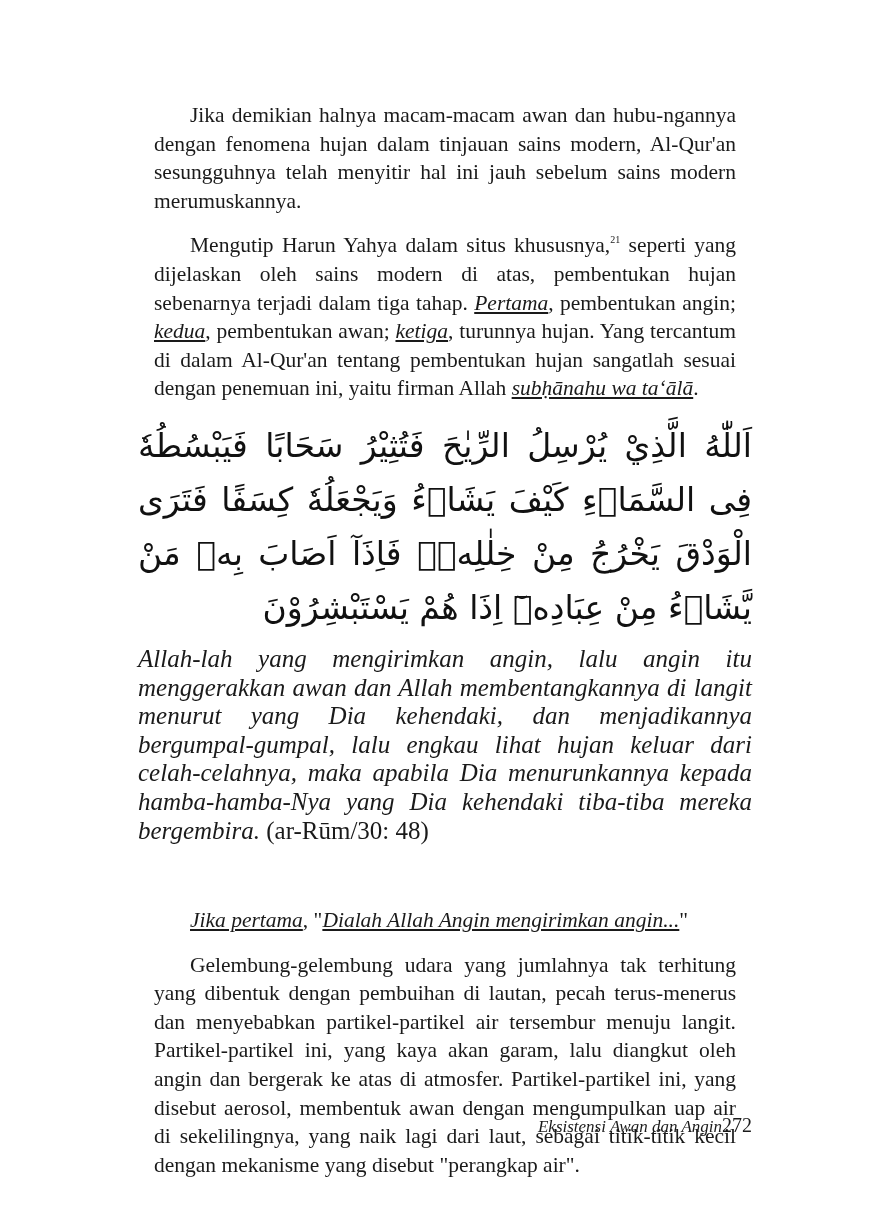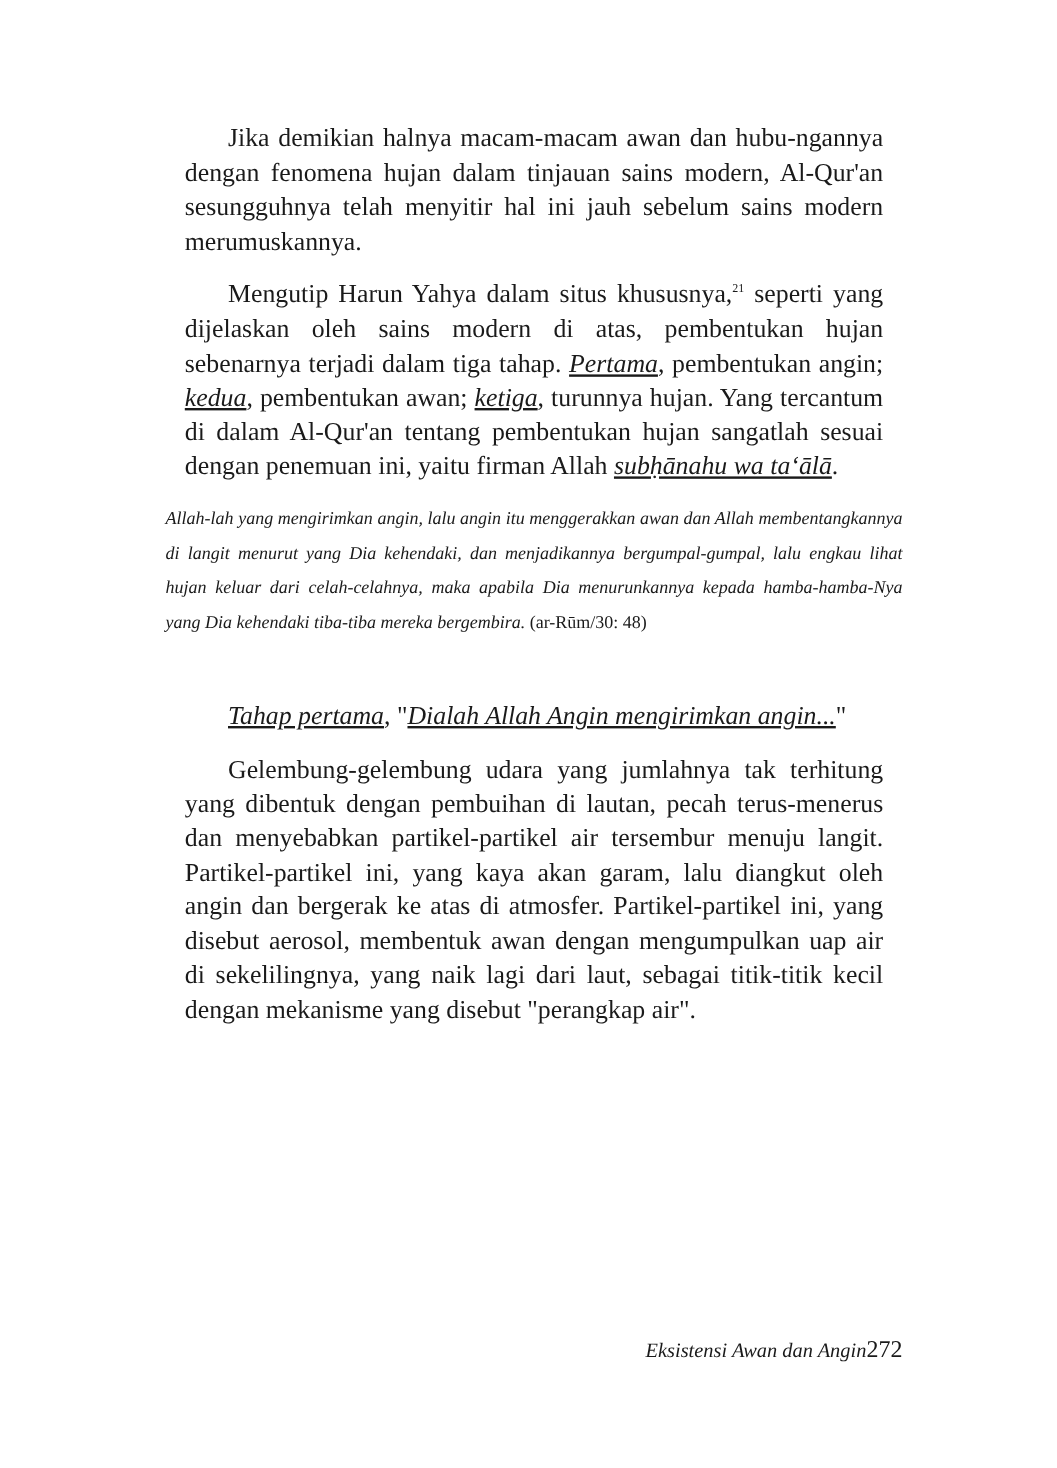--- a/index.html
+++ b/index.html
@@ -40,24 +40,24 @@
       text-align: justify;
       text-align-last: right;
       font-family: "DejaVu Sans", sans-serif;
       font-size: 33px;
       line-height: 54px;
       margin: 14px 0 0 0;
       padding: 0;
       color: #111;
     }
     .translation {
-      font-size: 15px;
+      font-size: 25px;
       line-height: 28.6px;
       text-align: justify;
-      margin: 10px 0 4px 0;
+      margin: 10px 0 16px 0;
     }
     .translation .tr-italic { font-style: italic; }
     .spacer { height: 29px; }
     .footer {
       position: absolute;
       left: 138px;
       top: 1114px;
       width: 614px;
       display: flex;
       justify-content: flex-end;
@@ -75,29 +75,30 @@
 <body>
 
 <div class="page">
 
   <p class="para">Jika demikian halnya macam-macam awan dan hubu-ngannya dengan fenomena hujan dalam tinjauan sains modern, Al-Qur'an sesungguhnya telah menyitir hal ini jauh sebelum sains modern merumuskannya.</p>
 
   <p class="para">
     <span>Mengutip Harun Yahya dalam situs khususnya,</span><sup>21</sup><span> seperti yang dijelaskan oleh sains modern di atas, pembentukan hujan sebenarnya terjadi dalam tiga tahap. </span><i>Pertama</i><span>, pembentukan angin; </span><i>kedua</i><span>, pembentukan awan; </span><i>ketiga</i><span>, turunnya hujan. Yang tercantum di dalam Al-Qur'an tentang pembentukan hujan sangatlah sesuai dengan penemuan ini, yaitu firman Allah </span><i>subḥānahu wa ta‘ālā</i><span>.</span>
   </p>
 
+  <p class="arabic" lang="ar">اَللّٰهُ الَّذِيْ يُرْسِلُ الرِّيٰحَ فَتُثِيْرُ سَحَابًا فَيَبْسُطُهٗ فِى السَّمَاۤءِ كَيْفَ يَشَاۤءُ وَيَجْعَلُهٗ كِسَفًا فَتَرَى الْوَدْقَ يَخْرُجُ مِنْ خِلٰلِهٖۚ فَاِذَآ اَصَابَ بِهٖ مَنْ يَّشَاۤءُ مِنْ عِبَادِهٖٓ اِذَا هُمْ يَسْتَبْشِرُوْنَ</p>
 
   <p class="translation">
     <span class="tr-italic">Allah-lah yang mengirimkan angin, lalu angin itu menggerakkan awan dan Allah membentangkannya di langit menurut yang Dia kehendaki, dan menjadikannya bergumpal-gumpal, lalu engkau lihat hujan keluar dari celah-celahnya, maka apabila Dia menurunkannya kepada hamba-hamba-Nya yang Dia kehendaki tiba-tiba mereka bergembira.</span><span> (ar-Rūm/30: 48)</span>
   </p>
 
   <div class="spacer"></div>
 
   <p class="para">
-    <i>Tahap pertama</i><span>, "</span><i>Dialah Allah Angin mengirimkan angin...</i><span>"</span>
+    <i>Jika pertama</i><span>, "</span><i>Dialah Allah Angin mengirimkan angin...</i><span>"</span>
   </p>
 
   <p class="para">Gelembung-gelembung udara yang jumlahnya tak terhitung yang dibentuk dengan pembuihan di lautan, pecah terus-menerus dan menyebabkan partikel-partikel air tersembur menuju langit. Partikel-partikel ini, yang kaya akan garam, lalu diangkut oleh angin dan bergerak ke atas di atmosfer. Partikel-partikel ini, yang disebut aerosol, membentuk awan dengan mengumpulkan uap air di sekelilingnya, yang naik lagi dari laut, sebagai titik-titik kecil dengan mekanisme yang disebut "perangkap air".</p>
 
 </div>
 
 <div class="footer">
   <span class="running-title">Eksistensi Awan dan Angin</span>
   <span class="page-number">272</span>
 </div>

